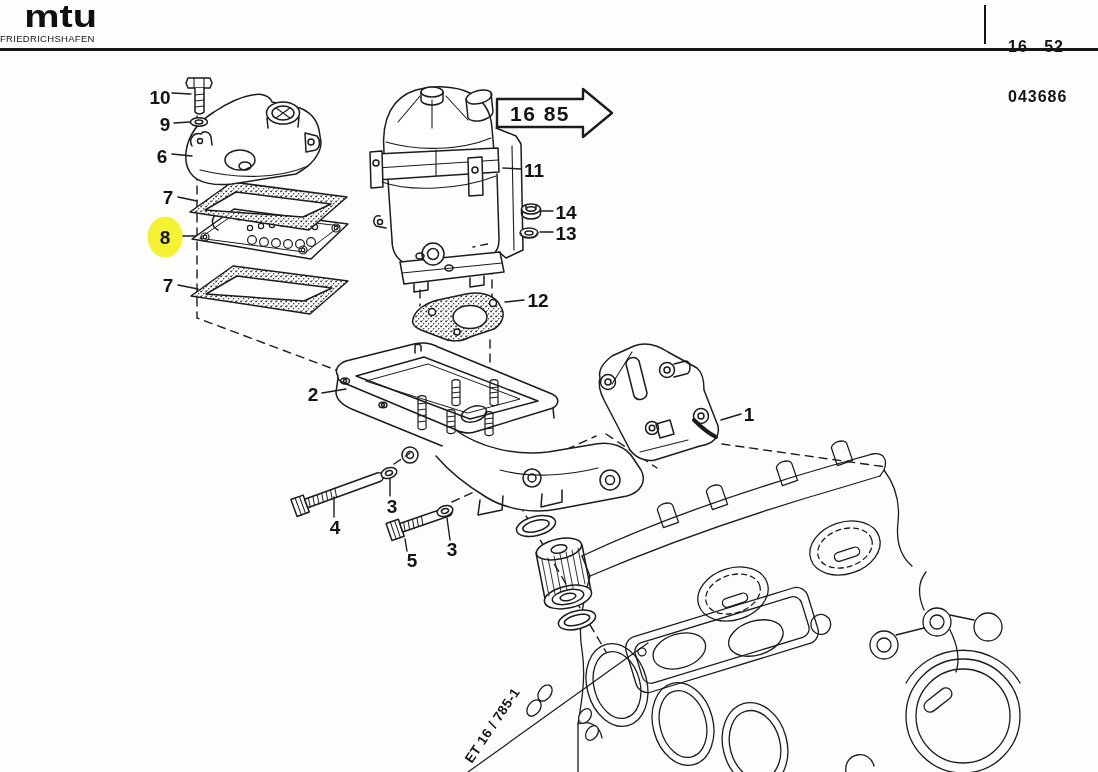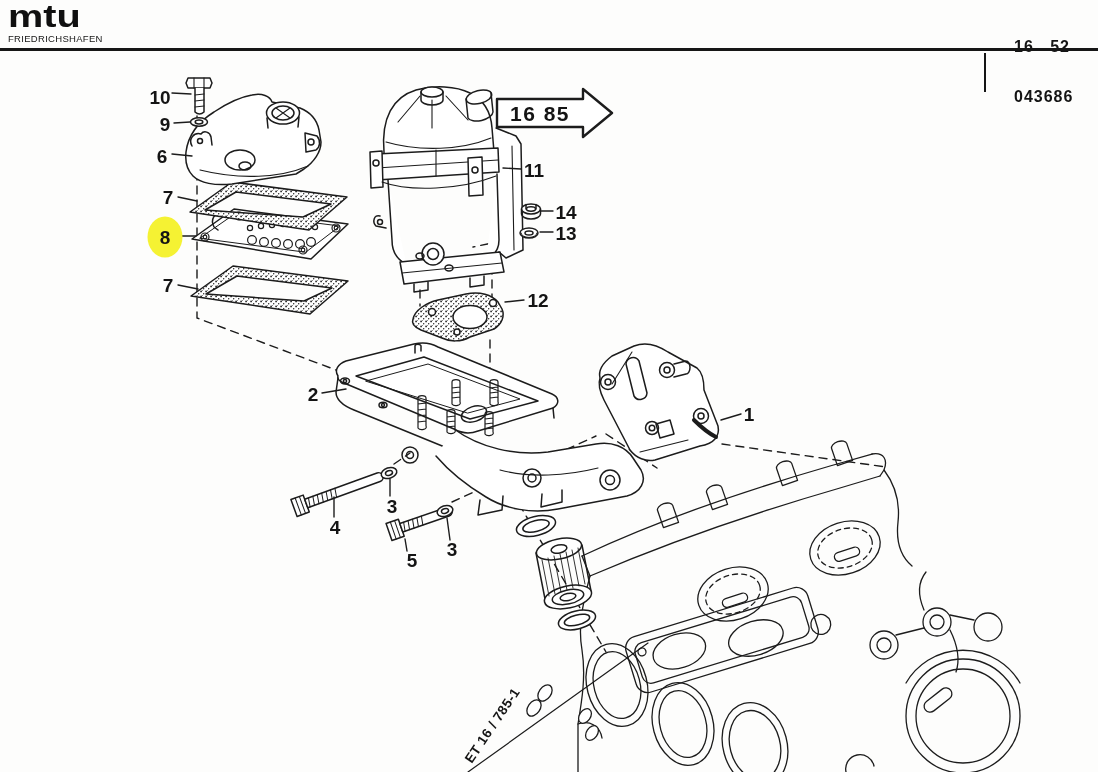--- a/index.html
+++ b/index.html
@@ -1,24 +1,24 @@
 <!DOCTYPE html>
 <html><head>
 <meta charset="utf-8">
 <style>
   html,body{margin:0;padding:0;}
   body{width:1098px;height:772px;position:relative;background:#fdfdfc;
        font-family:"Liberation Sans",sans-serif;overflow:hidden;}
   .page{position:absolute;inset:0;}
   header{position:absolute;top:0;left:0;right:0;height:48px;}
-  .brand{position:absolute;left:8px;top:5px;color:#101010;}
+  .brand{position:absolute;left:0;top:5px;color:#101010;text-align:center;}
   .brand-word{font-weight:900;font-size:31px;line-height:0.78;letter-spacing:0px;
               transform:scaleX(1.28);transform-origin:left top;color:#101010;}
   .brand-sub{font-size:9.5px;font-weight:400;letter-spacing:0.3px;margin-top:4px;color:#161616;}
-  .sheetref{position:absolute;left:984px;top:5px;display:flex;gap:28px;align-items:center;}
+  .sheetref{position:absolute;left:984px;top:5px;display:flex;gap:22px;align-items:flex-start;}
   .sheetref-divider{width:2px;height:39px;background:#151515;}
   .sheetref-nums{font-size:16px;font-weight:700;color:#141414;line-height:1.05;
                  white-space:pre;letter-spacing:1px;}
   .rule{position:absolute;top:48px;left:0;width:1098px;height:3px;background:#161616;}
   svg{position:absolute;top:0;left:0;}
   .callout{font:bold 19px "Liberation Sans",sans-serif;fill:#141414;}
   .arrow-label{font:bold 21px "Liberation Sans",sans-serif;fill:#141414;letter-spacing:1.5px;}
   .etref{font:bold 13.5px "Liberation Sans",sans-serif;fill:#141414;letter-spacing:0.4px;}
 </style>
 </head>

